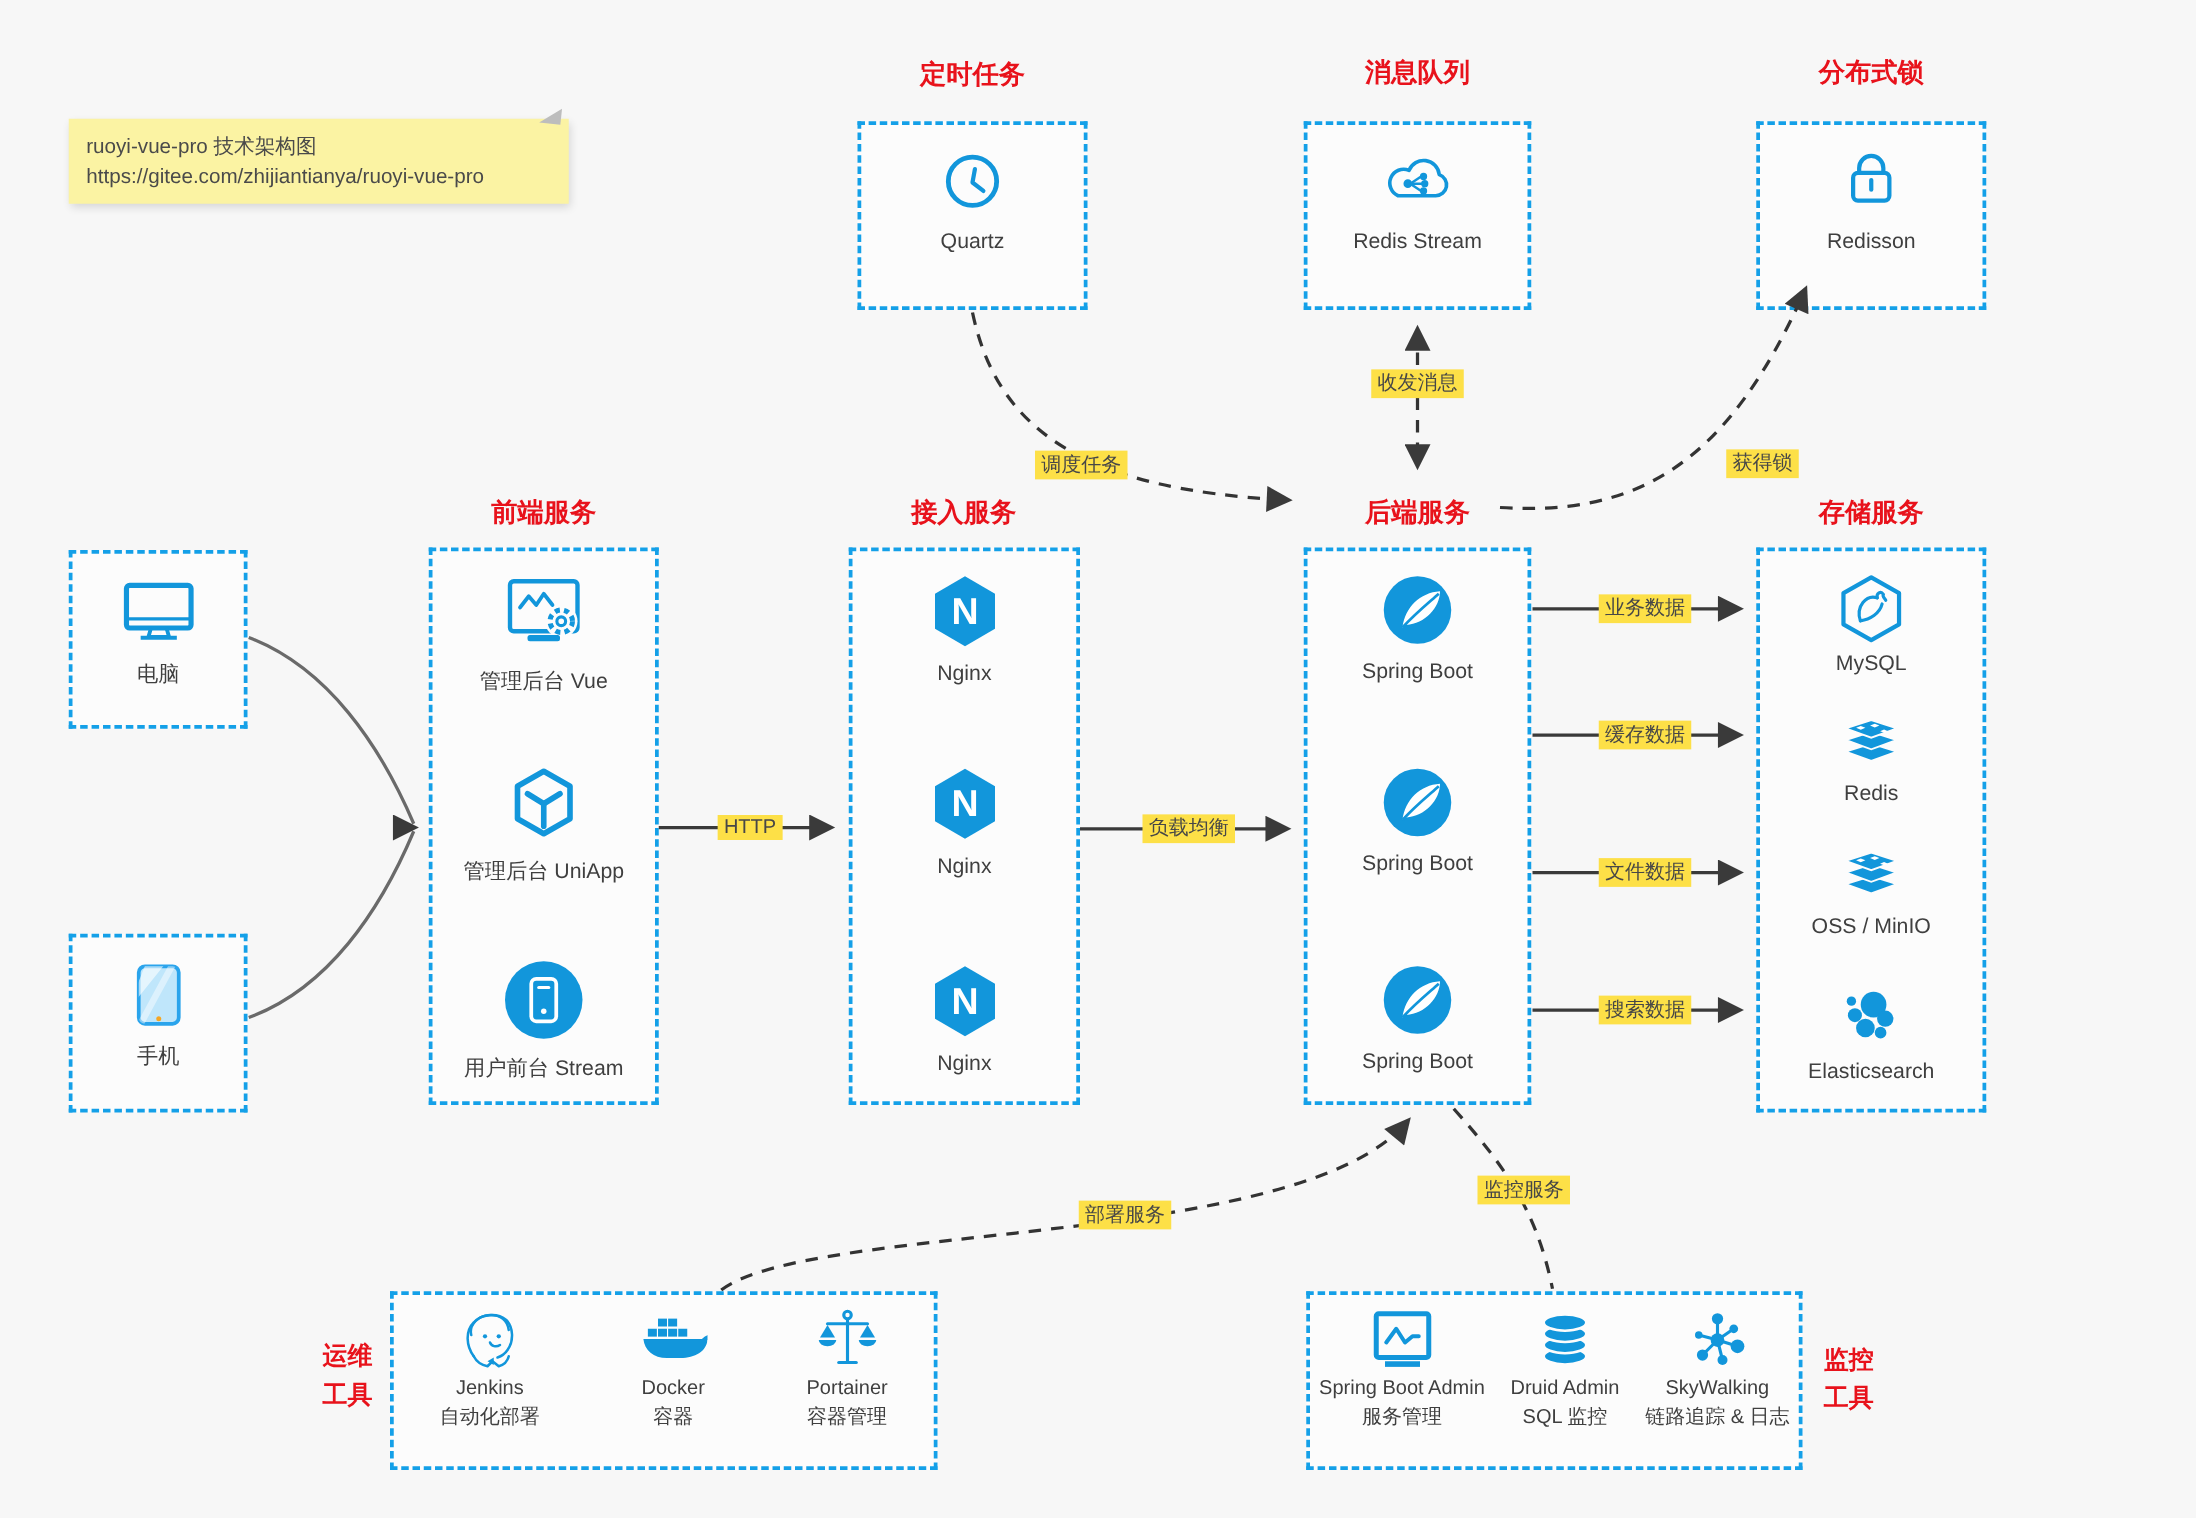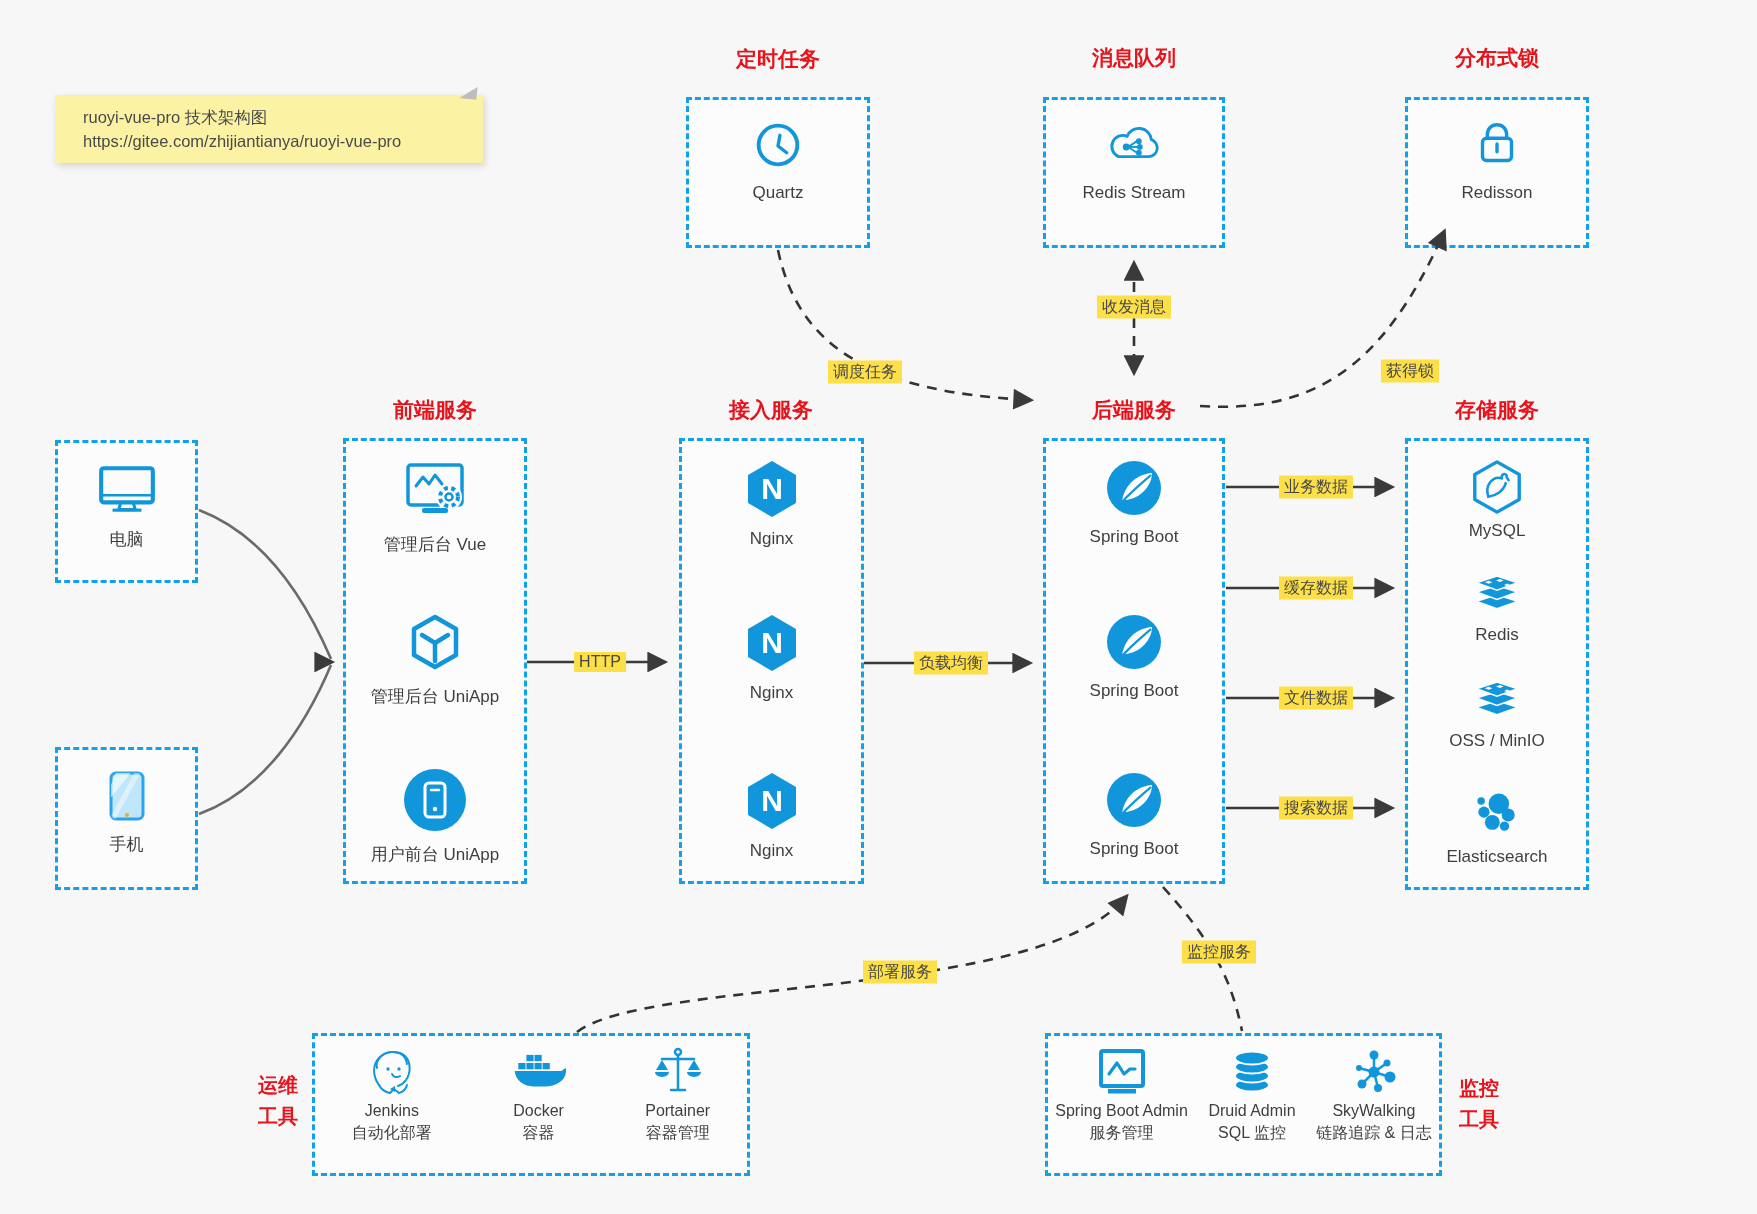--- a/index.html
+++ b/index.html
@@ -7,21 +7,21 @@
           font-family:"Liberation Sans","DejaVu Sans",sans-serif;overflow:hidden;}
   .box{position:absolute;box-sizing:border-box;border:3px dashed #14a0e8;background:#fcfcfc;z-index:1;}
   .title{position:absolute;transform:translateX(-50%);color:#e8121b;font-size:21px;font-weight:bold;white-space:nowrap;z-index:3;}
   .cell{position:absolute;display:flex;flex-direction:column;align-items:center;z-index:4;}
   .lbl{font-size:17px;color:#3f3f3f;white-space:nowrap;}
   .lbl2{font-size:16px;color:#3f3f3f;white-space:nowrap;}
   .elabel{position:absolute;transform:translate(-50%,-50%);background:#fde047;padding:1px 5px;
           font-size:16px;color:#474747;white-space:nowrap;z-index:6;}
   .wires{position:absolute;left:0;top:0;z-index:5;pointer-events:none;}
   .note{position:absolute;left:55px;top:95px;width:372px;background:#fbf3a3;z-index:2;
-        padding:10px 28px;font-size:16.5px;color:#4a4a4a;line-height:24px;box-shadow:2px 3px 7px rgba(0,0,0,.14);}
+        padding:10px 14px;font-size:16.5px;color:#4a4a4a;line-height:24px;box-shadow:2px 3px 7px rgba(0,0,0,.14);}
   .note::after{content:"";position:absolute;right:6px;top:-9px;border-style:solid;
         border-width:0 0 13px 17px;border-color:transparent transparent #bdbdbd transparent;transform:rotate(6deg);}
   .brow{position:absolute;display:flex;flex-direction:row;justify-content:space-around;align-items:flex-start;z-index:4;}
   .bcell{display:flex;flex-direction:column;align-items:center;gap:3px;padding-top:12px;}
   .sidelbl{position:absolute;color:#e8121b;font-size:20px;font-weight:bold;line-height:31px;text-align:center;z-index:3;}
 </style>
 </head>
 <body>
 
 <div class="canvas">
@@ -133,21 +133,21 @@
     </svg>
     <div class="lbl">管理后台 UniApp</div>
   </div>
   <div class="cell" style="left:343px;top:768px;width:184px;gap:11px;">
     <svg width="64" height="64" viewBox="-32 -32 64 64">
       <circle r="31" fill="#1296db"></circle>
       <rect x="-10" y="-17" width="20" height="34" rx="4" fill="none" stroke="#ffffff" stroke-width="3"></rect>
       <line x1="-4" y1="-10" x2="4" y2="-10" stroke="#ffffff" stroke-width="2.5" stroke-linecap="round"></line>
       <circle cx="0" cy="9" r="2.2" fill="#ffffff"></circle>
     </svg>
-    <div class="lbl">用户前台 UniApp</div>
+    <div class="lbl">用户前台 Stream</div>
   </div>
 
   <div class="cell" style="left:679px;top:458px;width:185px;gap:9px;">
     <svg width="62" height="62" viewBox="-31 -31 62 62">
       <polygon points="0,-28 24,-14 24,14 0,28 -24,14 -24,-14" fill="#1296db"></polygon>
       <text y="10" text-anchor="middle" font-size="30" font-weight="bold" fill="#ffffff">N</text>
     </svg>
     <div class="lbl">Nginx</div>
   </div>
   <div class="cell" style="left:679px;top:612px;width:185px;gap:9px;">

